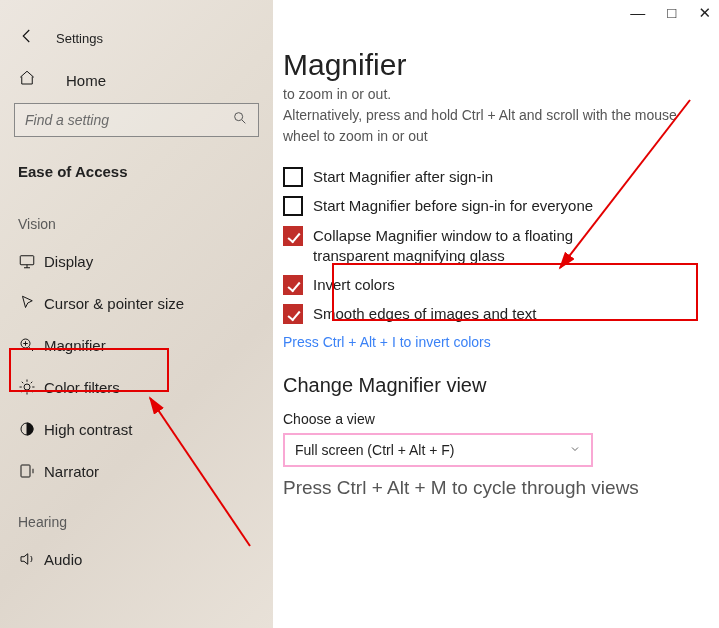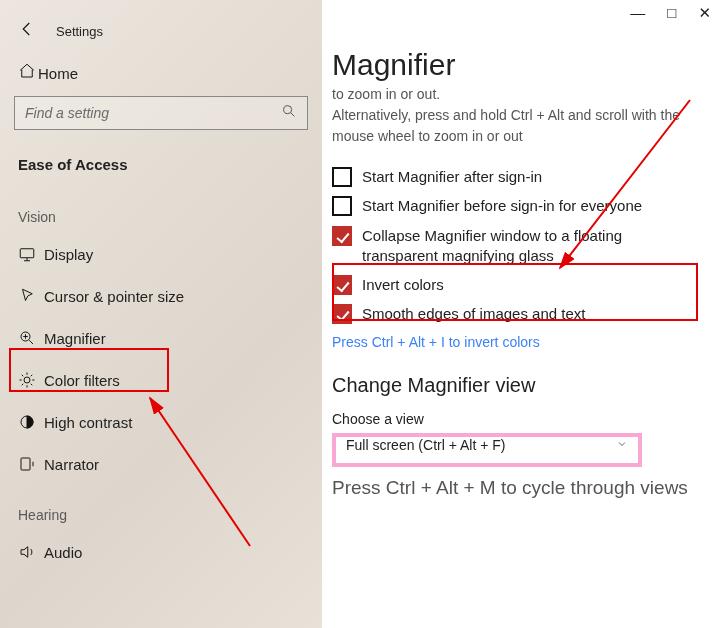--- a/index.html
+++ b/index.html
@@ -1,31 +1,31 @@
 <!DOCTYPE html>
 <html><head>
 <meta charset="utf-8">
 <style>
   * { box-sizing: border-box; margin: 0; padding: 0; font-family: "Segoe UI", Arial, sans-serif; }
   body { width: 719px; height: 628px; background: #fff; overflow: hidden; position: relative; }
   .app { display: flex; height: 100%; }
 
   
   .sidebar {
-    width: 322px;
+    width: 273px;
     background: linear-gradient(135deg,#ece6df 0%,#e4ddd3 35%,#ded6cc 65%,#e8e1d8 100%);
-    padding: 10px 0 0 0;
+    padding: 17px 0 0 0;
     position: relative;
     color: #222;
   }
   .title-row { display: flex; align-items: center; padding: 10px 18px 6px 18px; gap: 20px; }
   .title-row .back svg { width: 18px; height: 18px; }
   .app-title { font-size: 13px; font-weight: 400; }
 
-  .home-row { display: flex; align-items: center; gap: 2px; padding: 14px 18px 10px 18px; cursor: pointer; }
+  .home-row { display: flex; align-items: center; gap: 30px; padding: 14px 18px 10px 18px; cursor: pointer; }
   .home-row .icon svg { width: 18px; height: 18px; }
   .home-label { font-size: 15px; }
 
   .search-box {
     margin: 2px 14px 10px 14px;
     height: 34px;
     border: 1px solid #888;
     background: rgba(255,255,255,0.22);
     display: flex; align-items: center; padding: 0 10px;
     color: #666;
@@ -58,22 +58,22 @@
   .cb.checked { background:#c02e29; border-color:#c02e29; }
   .cb.checked::after { content:""; position:absolute; left:3px; top:5px; width:10px; height:5px; border-left:2px solid #fff; border-bottom:2px solid #fff; transform:rotate(-50deg); }
   .cb-label { line-height:1.35; padding-top:0; }
 
   .note { font-size:14px; color:#3b82f6; margin: 6px 0 24px 0; }
 
   .sub-heading { font-size:20px; font-weight:400; margin: 14px 0 14px 0; }
   .field-label { font-size:14px; color:#222; margin-bottom:6px; }
 
   .select {
-    width: 310px; height: 34px; border:4px solid #f9a8d4; background:#fff;
-    display:flex; align-items:flex-start; justify-content:space-between;
+    width: 310px; height: 34px; border:2px solid #f9a8d4; background:#fff;
+    display:flex; align-items:center; justify-content:space-between;
     padding: 0 10px; cursor:pointer; font-size:14px; margin-bottom:10px;
   }
   .chev svg { width:12px; height:12px; }
 
   .hint { font-size:19px; color:#555; }
 
   
   .anno { position:absolute; pointer-events:none; }
   .box1 { border: 2.5px solid #e30000; left:9px; top:348px; width:160px; height:44px; }
   .box2 { border: 2.5px solid #e30000; left:332px; top:263px; width:366px; height:58px; }

